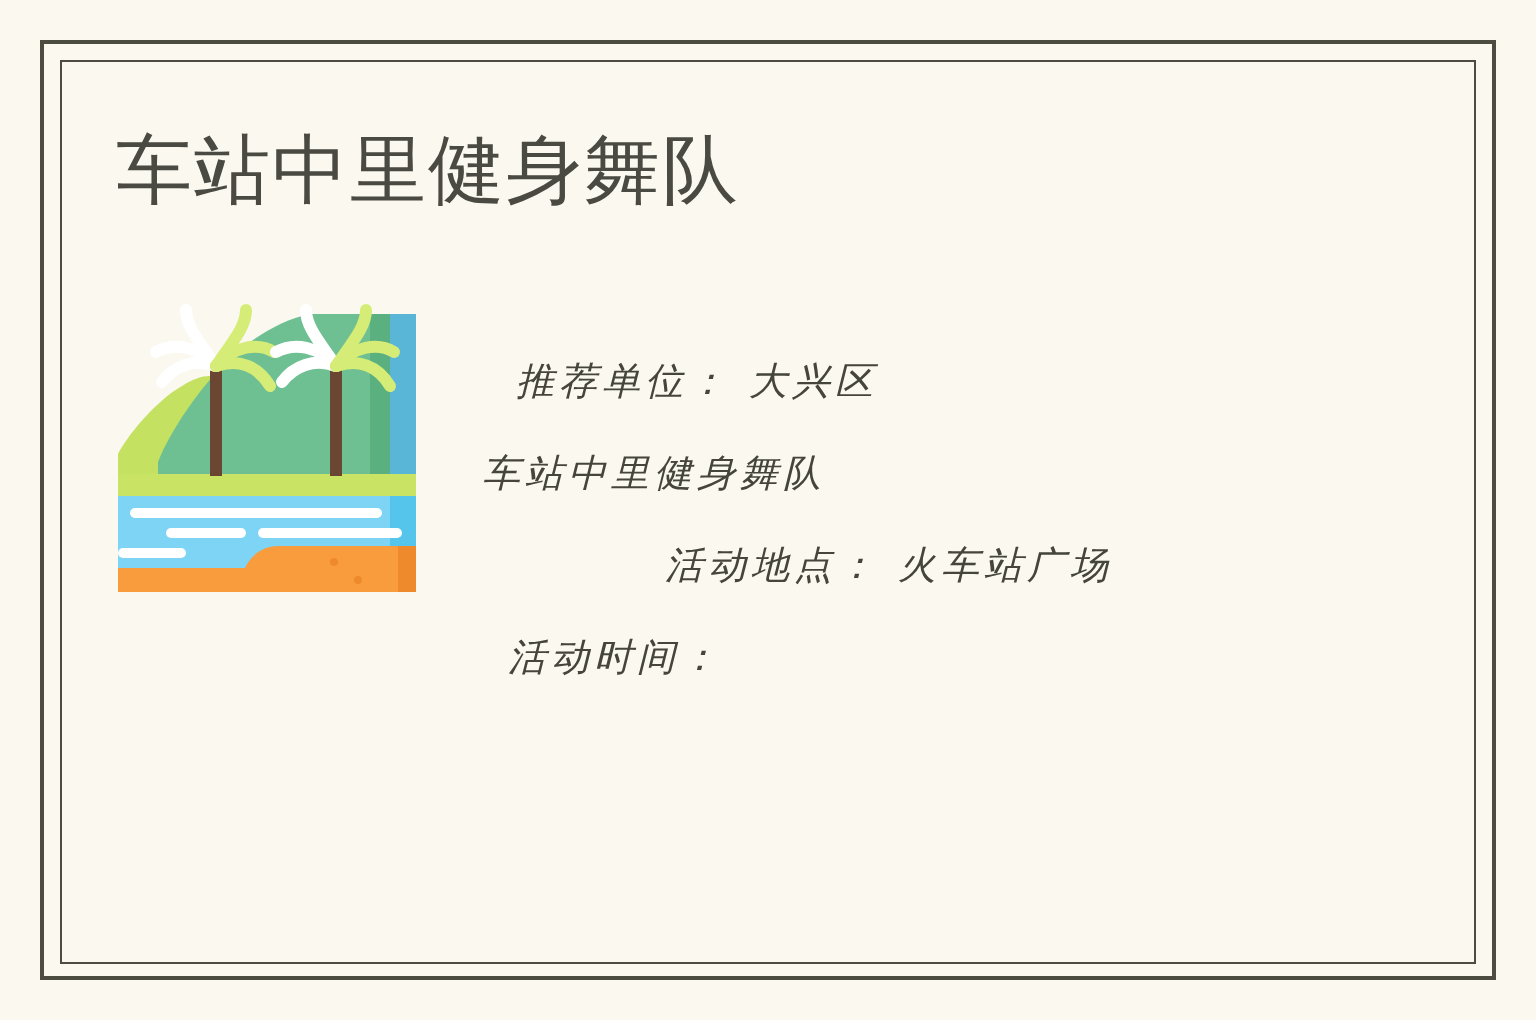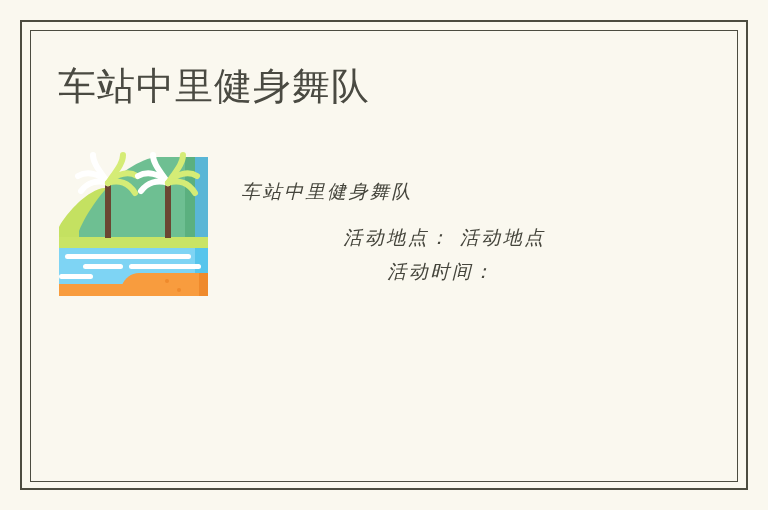--- a/index.html
+++ b/index.html
@@ -82,21 +82,21 @@
   .info-line .k {
     letter-spacing: 2.5px;
   }
   .info-line .v {
     letter-spacing: 2.5px;
     margin-left: 9px;
   }
   .line-0 { padding-left: 30px; }
   .line-1 { padding-left: 4px; }
   .line-2 { padding-left: 33px; justify-content: center; }
-  .line-3 { padding-left: 26px; flex-direction: column; }
+  .line-3 { padding-left: 26px; }
 </style>
 </head>
 <body>
 
 <div id="card">
 
   <div class="frame-outer"></div>
   <div class="frame-inner"></div>
 
   <div id="page-title">车站中里健身舞队</div>
@@ -144,25 +144,29 @@
         <path d="M109 38 C100 25 94 18 94 10" stroke="#ffffff" stroke-width="6" stroke-linecap="round" fill="none"></path>
         <path d="M109 38 C98 34 88 38 82 46" stroke="#ffffff" stroke-width="6" stroke-linecap="round" fill="none"></path>
         <path d="M109 38 C118 28 130 26 138 31" stroke="#d5ec76" stroke-width="6" stroke-linecap="round" fill="none"></path>
         <path d="M109 38 C118 25 124 18 124 10" stroke="#d5ec76" stroke-width="6" stroke-linecap="round" fill="none"></path>
         <path d="M109 38 C120 34 130 38 136 48" stroke="#d5ec76" stroke-width="6" stroke-linecap="round" fill="none"></path>
       </g>
     </svg>
   </div>
 
   <div id="info-block">
+    <div class="info-line line-0">
+      <span class="k">推荐单位：</span>
+      <span class="v">大兴区</span>
+    </div>
     <div class="info-line line-1">
       <span class="v">车站中里健身舞队</span>
     </div>
     <div class="info-line line-2">
       <span class="k">活动地点：</span>
-      <span class="v">活动地点</span>
+      <span class="v">火车站广场</span>
     </div>
     <div class="info-line line-3">
       <span class="k">活动时间：</span>
     </div>
   </div>
 
 </div>
 
 </body></html>

